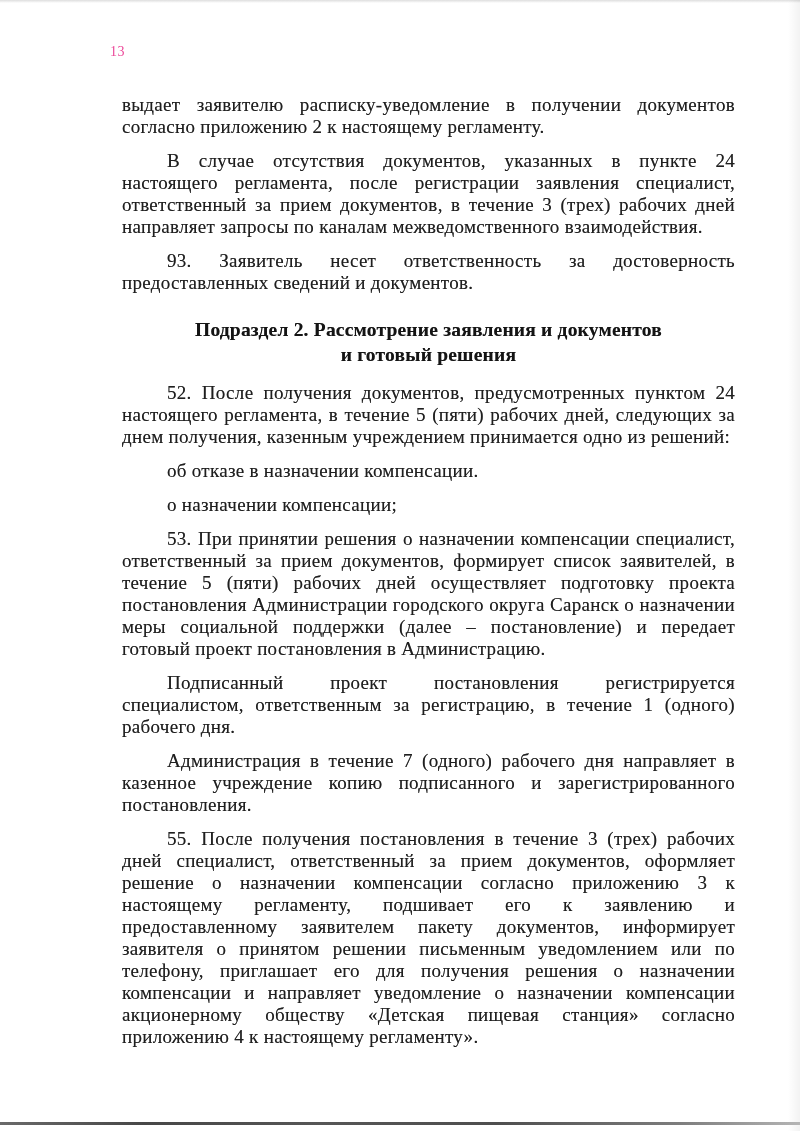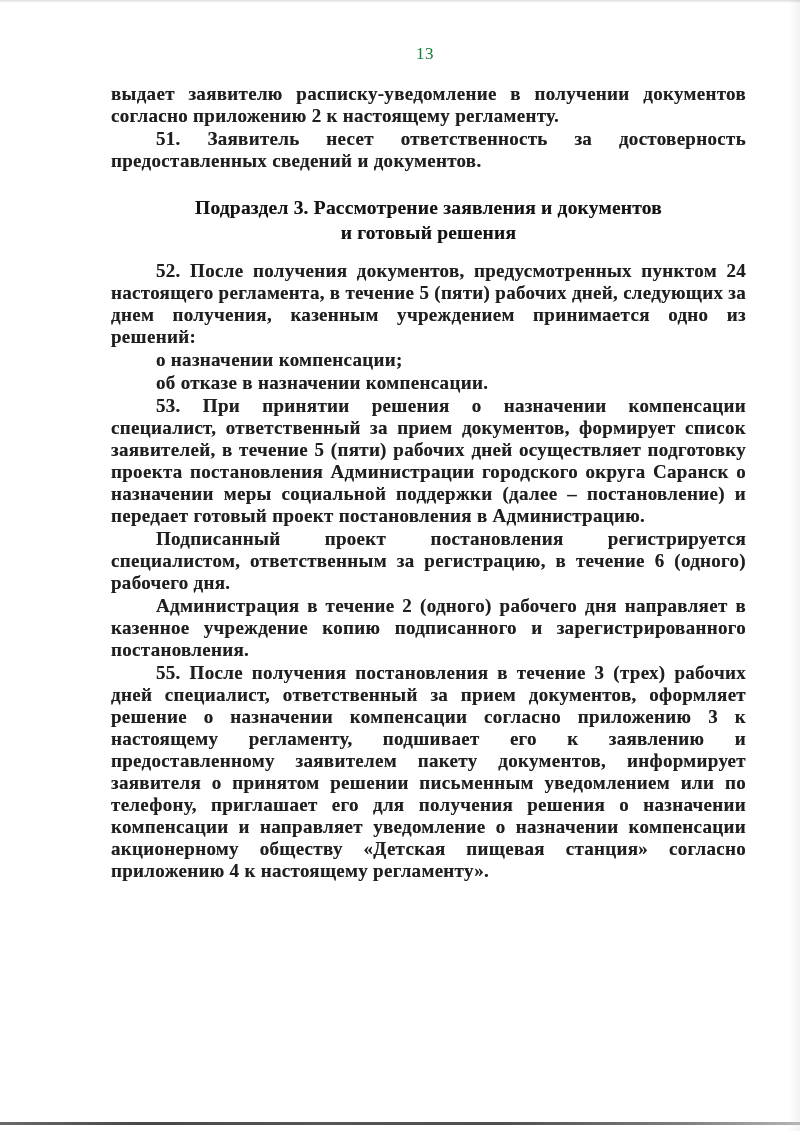--- a/index.html
+++ b/index.html
@@ -37,40 +37,39 @@
     top: 1122px;
     height: 2.5px;
     background: linear-gradient(90deg,
       #6a6a6a 0%, #474747 18%, #565656 40%, #4e4e4e 62%, #7d7d7d 85%, #b5b5b5 100%);
   }
   .page-number {
     position: absolute;
     top: 44px;
     left: 110px;
     width: 630px;
-    text-align: center;
-    font-size: 17px;
+    text-align: left;
+    font-size: 14px;
     letter-spacing: 0.5px;
-    color: #15803d;
+    color: #ec4899;
   }
   .doc-body {
     position: absolute;
     top: 82px;
     left: 110px;
     width: 637px;
     font-size: 19px;
     line-height: 22px;
     letter-spacing: 0.3px;
     text-align: justify;
     color: #1f1f1f;
     text-shadow: 0 0 0.5px rgba(35,35,35,0.55);
   }
   .para {
-    margin: 1px;
-    font-weight: bold;
+    margin: 12px;
   }
   .para.indent {
     text-indent: 45px;
   }
   .heading {
     font-weight: bold;
     text-align: center;
     margin: 23px 0 15px 0;
     line-height: 25px;
     font-size: 19.5px;
@@ -80,27 +79,28 @@
 </style>
 </head>
 <body>
 
 <div class="page">
   <div class="scan-top-edge"></div>
   <div class="scan-right-shade"></div>
   <div class="page-number">13</div>
   <div class="doc-body" id="doc-body">
       <p class="para">выдает заявителю расписку-уведомление в получении документов согласно приложению 2 к настоящему регламенту.</p>
-      <p class="para indent">51. Заявитель несет ответственность за достоверность предоставленных сведений и документов.</p>
+      <p class="para indent">В случае отсутствия документов, указанных в пункте 24 настоящего регламента, после регистрации заявления специалист, ответственный за прием документов, в течение 3 (трех) рабочих дней направляет запросы по каналам межведомственного взаимодействия.</p>
+      <p class="para indent">93. Заявитель несет ответственность за достоверность предоставленных сведений и документов.</p>
       <div class="heading">
-        <div class="heading-line">Подраздел 3. Рассмотрение заявления и документов</div>
+        <div class="heading-line">Подраздел 2. Рассмотрение заявления и документов</div>
         <div class="heading-line">и готовый решения</div>
       </div>
       <p class="para indent">52. После получения документов, предусмотренных пунктом 24 настоящего регламента, в течение 5 (пяти) рабочих дней, следующих за днем получения, казенным учреждением принимается одно из решений:</p>
+      <p class="para indent">об отказе в назначении компенсации.</p>
       <p class="para indent">о назначении компенсации;</p>
-      <p class="para indent">об отказе в назначении компенсации.</p>
       <p class="para indent">53. При принятии решения о назначении компенсации специалист, ответственный за прием документов, формирует список заявителей, в течение 5 (пяти) рабочих дней осуществляет подготовку проекта постановления Администрации городского округа Саранск о назначении меры социальной поддержки (далее – постановление) и передает готовый проект постановления в Администрацию.</p>
-      <p class="para indent">Подписанный проект постановления регистрируется специалистом, ответственным за регистрацию, в течение 6 (одного) рабочего дня.</p>
-      <p class="para indent">Администрация в течение 2 (одного) рабочего дня направляет в казенное учреждение копию подписанного и зарегистрированного постановления.</p>
+      <p class="para indent">Подписанный проект постановления регистрируется специалистом, ответственным за регистрацию, в течение 1 (одного) рабочего дня.</p>
+      <p class="para indent">Администрация в течение 7 (одного) рабочего дня направляет в казенное учреждение копию подписанного и зарегистрированного постановления.</p>
       <p class="para indent">55. После получения постановления в течение 3 (трех) рабочих дней специалист, ответственный за прием документов, оформляет решение о назначении компенсации согласно приложению 3 к настоящему регламенту, подшивает его к заявлению и предоставленному заявителем пакету документов, информирует заявителя о принятом решении письменным уведомлением или по телефону, приглашает его для получения решения о назначении компенсации и направляет уведомление о назначении компенсации акционерному обществу «Детская пищевая станция» согласно приложению 4 к настоящему регламенту».</p>
     </div>
   <div class="scan-bottom-line"></div>
 </div>
 
 </body></html>

